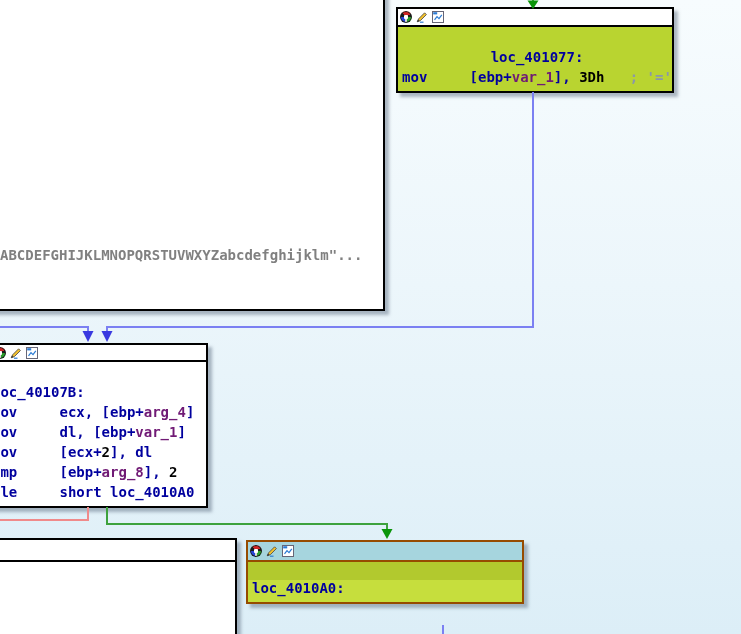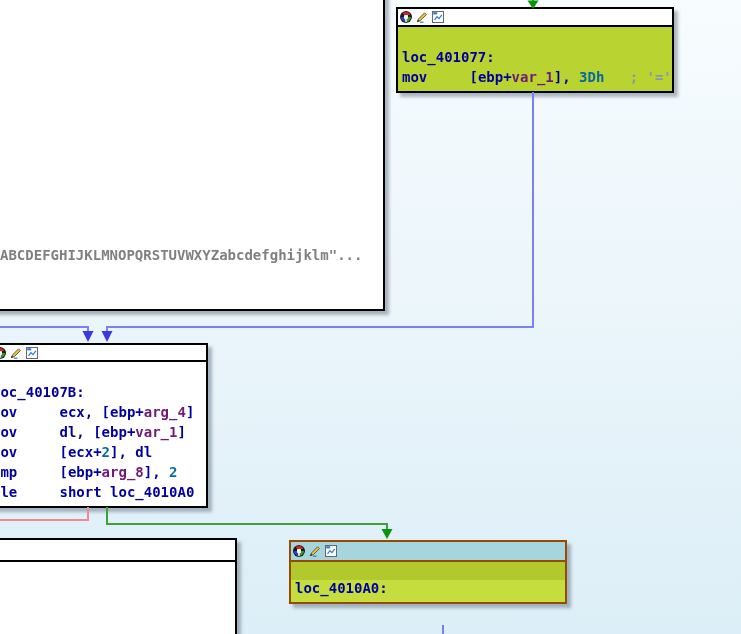--- a/index.html
+++ b/index.html
@@ -13,32 +13,32 @@
     position:absolute; border:2px solid #000; background:#fff;
     box-shadow:4px 4px 3px rgba(100,115,135,.5); box-sizing:border-box;
   }
   .node-title{
     height:14px; background:#fff; border-bottom:2px solid #000;
     display:flex; align-items:center; gap:4px; padding:1px 2px 1px 2px;
     box-sizing:content-box;
   }
   .node-body{padding:2px 0;}
   .hl-body{background:#b9d430;}
-  .sel{border-color:#964b00;margin-left:43px;}
+  .sel{border-color:#964b00;}
   .sel .node-title{background:#a6d5de; border-bottom-color:#964b00; height:16px;}
   .sel-body{background:#c6de3d; padding:0 0 2px 0;}
   .dim-strip{height:18px; background:#b2c92e;}
   
   .code-line{
     height:20px; line-height:20px; padding-left:4px; white-space:pre;
     font:bold 14px "DejaVu Sans Mono", monospace; color:#00009e; overflow:hidden;
   }
   .tk-code{color:#00009e;}
   .tk-var{color:#701a75;}
-  .tk-num{color:#0369a1;}
+  .tk-num{color:#000000;}
   .tk-com{color:#8b98a8;}
   .string-line{
     position:absolute; white-space:pre;
     font:bold 14px "DejaVu Sans Mono", monospace; color:#808080;
   }
   
   .icon{width:12px; height:12px; flex:0 0 auto; display:inline-block;}
   .icon-wheel{
     border-radius:50%;
     background:
@@ -55,21 +55,21 @@
 </style>
 </head>
 <body>
 
 <div id="screen">
 
   <div class="node" style="left:-120px; top:-60px; width:505px; height:371px;">
     <div class="string-line" style="left:118px; top:305px;">ABCDEFGHIJKLMNOPQRSTUVWXYZabcdefghijklm"...</div>
   </div>
 
-  <div class="node" style="left:396px; top:7px; width:278px;">
+  <div class="node" style="left:396px; top:7px; width:278px;text-align:center;">
     <div class="node-title">
       <span class="icon icon-wheel"></span>
       <span class="icon">
           <svg viewBox="0 0 12 12">
             <path d="M1.2 10.8 L2.8 7.6 L8.6 1.8 L10.4 3.6 L4.6 9.4 Z" fill="#f2c12e" stroke="#444" stroke-width="0.8"></path>
             <path d="M1.2 10.8 L3.6 10.2 L1.9 8.5 Z" fill="#303030"></path>
             <path d="M4 11.2 H7.5" stroke="#2b7bd4" stroke-width="1.2"></path>
           </svg>
         </span>
       <span class="icon">

